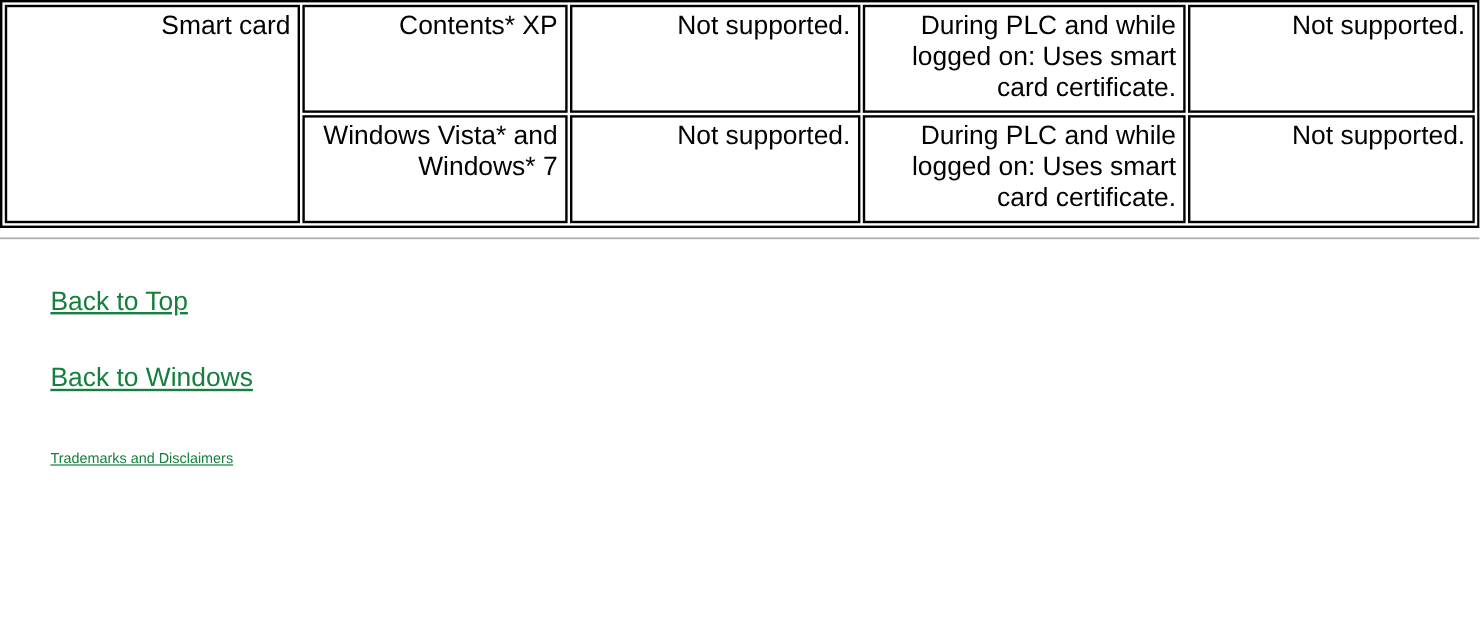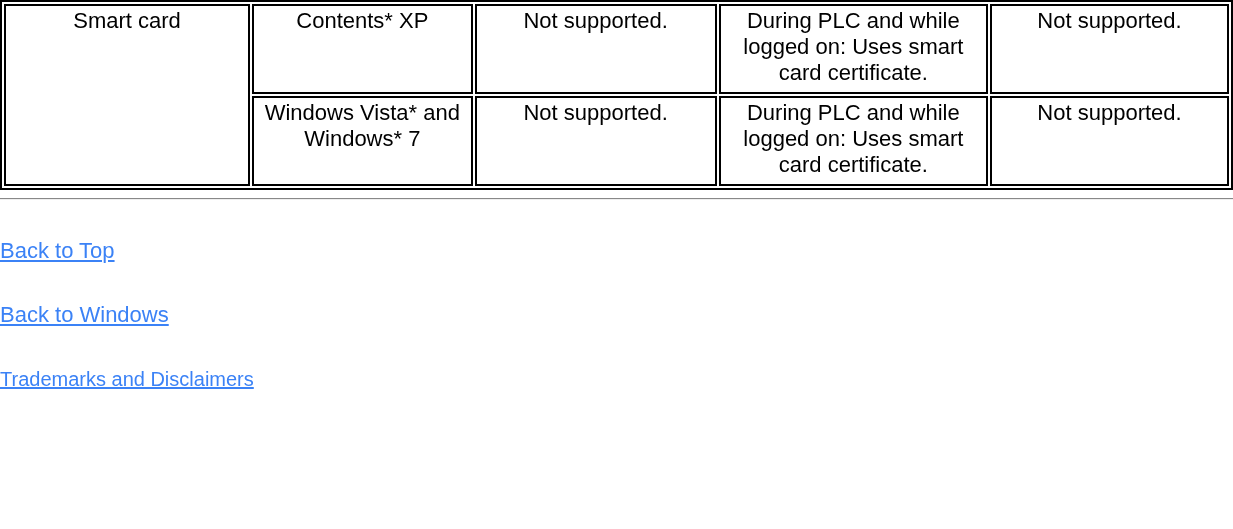--- a/index.html
+++ b/index.html
@@ -13,45 +13,46 @@
       border-collapse: separate;
       border-spacing: 2px;
       border: 2px solid #000;
       width: 1233px;
       table-layout: fixed;
     }
     td {
       border: 2px solid #000;
       padding: 2px 6px 6px 6px;
       vertical-align: top;
-      text-align: center;
+      text-align: right;
       margin-left: 12px;
     }
     .col1 { width: 242px; }
     .col2 { width: 217px; }
     .col3 { width: 238px; }
     .col4 { width: 265px; }
     .col5 { width: 235px; }
     hr {
       margin: 8px 0 0 0;
       border: none;
       border-top: 1px solid #888;
       border-bottom: 1px solid #eee;
       width: 1233px;
     }
     .links {
       margin-top: 38px;
     }
     .links a {
-      color: #3b82f6;
+      color: #15803d;
       text-decoration: underline;
       font-size: 22px;
+      padding-left: 42px;
     }
     .links .small {
-      font-size: 20px;
+      font-size: 12px;
     }
     .link-block {
       margin-bottom: 38px;
     }
     .link-block-last {
       margin-bottom: 0;
     }
   </style>
 </head>
 <body>

